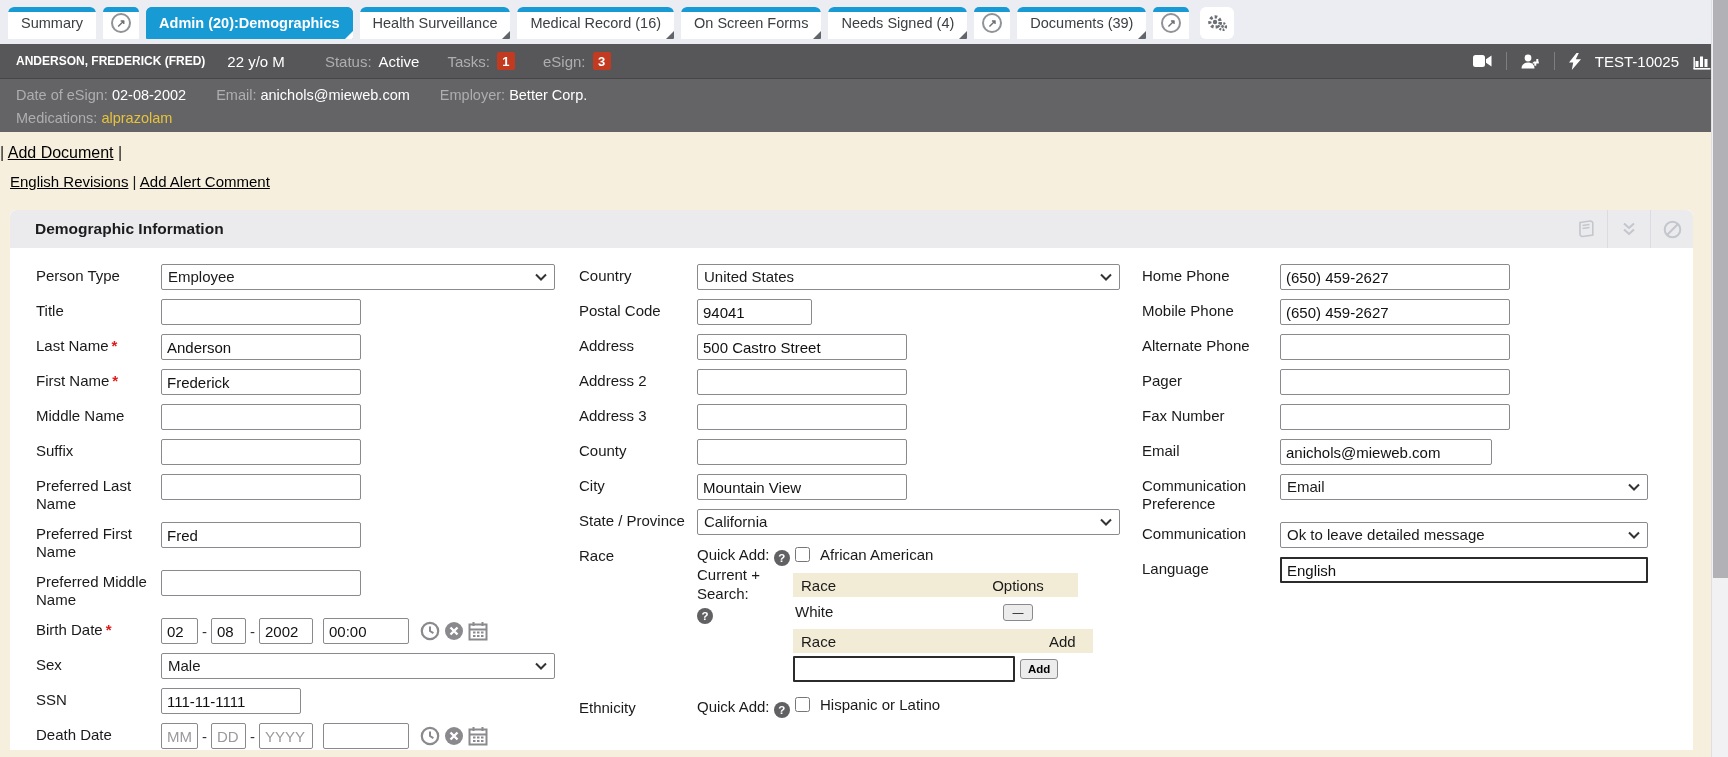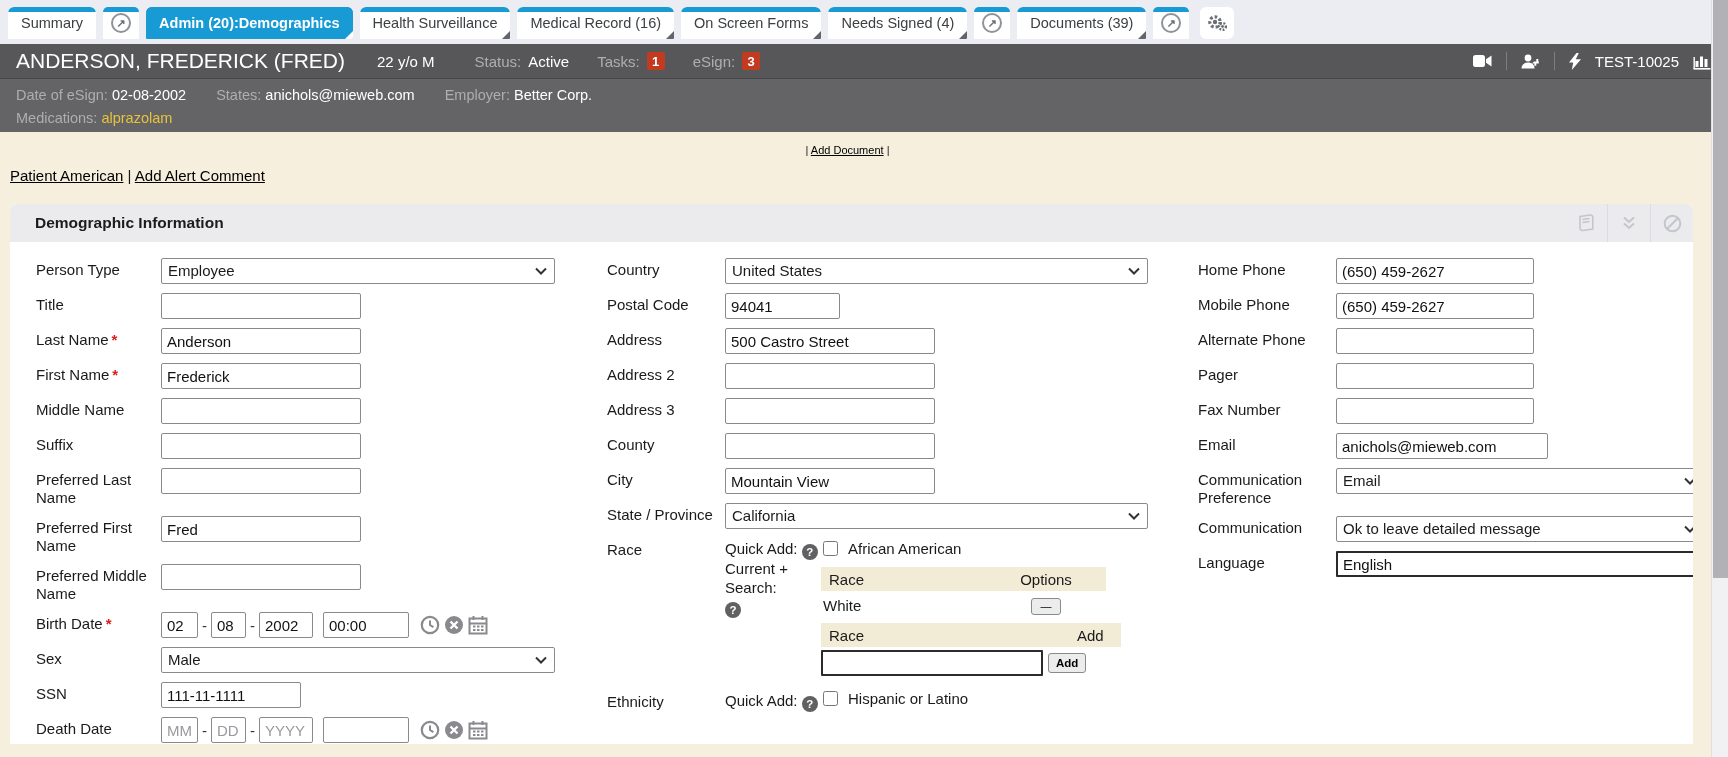--- a/index.html
+++ b/index.html
@@ -52,21 +52,21 @@
   .gearbtn {
     background:#fff; border-radius:6px; height:32px; width:34px; margin-left:4px;
     display:flex; align-items:center; justify-content:center; cursor:pointer;
   }
 
   
   .bar1 {
     height:34px; background:#57575a; display:flex; align-items:center;
     padding:0 16px; color:#fff;
   }
-  .bar1 .pname { font-weight:normal; font-size:21px; margin-right:32px; }
+  .bar1 .pname { font-weight:bold; font-size:12px; margin-right:22px; }
   .bar1 .agesex { font-size:15px; margin-right:40px; }
   .muted { color:#aeaeb1; }
   .bar1 .pair { margin-right:28px; font-size:15px; display:flex; align-items:center; gap:7px;}
   .badge {
     background:#c23a20; color:#fff; font-weight:bold; font-size:13px;
     width:18px; height:18px; display:flex; align-items:center; justify-content:center;
     border-radius:2px; cursor:pointer;
   }
   .bar1-right { margin-left:auto; display:flex; align-items:center; gap:14px; }
   .vdiv { width:1px; height:18px; background:#7e7e82; }
@@ -74,42 +74,42 @@
 
   .bar2 {
     height:54px; background:#646467; border-top:1px solid #47474a;
     padding:5px 16px 0 16px; color:#fff; font-size:14.5px; line-height:23px;
   }
   .bar2 .seg { margin-right:26px; }
   .meds { color:#e7c33c; }
 
   
   .content { height:625px; background:#f6efdd; padding-top:12px; position:relative; }
-  .linkrow-right { text-align:center; padding-right:33px; font-size:11px; }
+  .linkrow-right { text-align:left; padding-right:33px; font-size:16px; }
   .linkrow-left { padding-left:10px; margin-top:11px; font-size:15px; }
   a.lnk { color:#000; text-decoration:underline; cursor:pointer; }
 
   
   .panel {
     margin:20px 35px 0 10px; background:#fff; border-radius:6px 6px 0 0;
     height:540px; overflow:hidden;
   }
   .panel-head {
     height:38px; background:#ebebee; border-radius:6px 6px 0 0;
     display:flex; align-items:center; padding:0 0 0 25px;
   }
   .panel-title { font-weight:bold; font-size:15.5px; color:#1c1c1e; }
   .panel-tools { margin-left:auto; display:flex; align-items:stretch; height:38px; }
   .ptool {
     width:43px; display:flex; align-items:center; justify-content:center;
     border-left:1px solid #dcdce0; cursor:pointer;
   }
   .ptool:first-child { border-left:none; }
 
-  .panel-body { display:flex; padding-top:16px;gap:28px; }
+  .panel-body { display:flex; padding-top:16px; }
   .fcol1 { width:545px; padding-left:26px; }
   .fcol2 { width:565px; padding-left:24px; }
   .fcol3 { flex:1; padding-left:22px; }
 
   .row { display:flex; align-items:flex-start; margin-bottom:9px; }
   .lbl { flex:0 0 125px; padding-top:3px; line-height:1.2; }
   .fcol2 .lbl { flex:0 0 118px; }
   .fcol3 .lbl { flex:0 0 138px; }
   .req { color:#e01b1b; font-weight:bold; margin-left:3px; }
 
@@ -122,21 +122,21 @@
 
   .sel {
     position:relative; height:26px; border:1px solid #8a8a8e; border-radius:2px;
     background:#fff; font-size:15px; line-height:24px; padding:0 26px 0 6px;
     cursor:pointer; white-space:nowrap; overflow:hidden;
   }
   .sel svg { position:absolute; right:7px; top:8px; }
 
   .w-wide1 { width:438px; } .w-text1 { width:200px; } .w-ssn { width:140px; }
   .w-wide2 { width:440px; } .w-postal { width:115px; } .w-text2 { width:210px; }
-  .w-phone { width:198px; } .w-email { width:212px; } .w-wide3 { width:368px; }
+  .w-phone { width:230px; } .w-email { width:212px; } .w-wide3 { width:368px; }
 
   .dategrp { display:flex; align-items:center; gap:4px;border-radius:9px; }
   .d-mm { width:37px; } .d-dd { width:35px; } .d-yy { width:54px; }
   .d-time { width:86px; margin-left:6px; }
   .dsep { color:#333; }
   .dicons { display:flex; align-items:center; gap:4px; margin-left:7px; }
   .dicons span { display:flex; cursor:pointer; }
 
   
   .subcol {
@@ -269,38 +269,38 @@
       <rect x="11.5" y="6" width="3" height="8" fill="#fff"></rect>
       <rect x="0.5" y="15" width="17" height="1.6" fill="#fff"></rect>
       <rect x="0.5" y="4" width="1.4" height="12" fill="#fff"></rect>
     </svg>
   </div>
 </div>
 
 <div class="bar2">
   <div>
     <span class="seg"><span class="muted">Date of eSign:</span> <span>02-08-2002</span></span>
-    <span class="seg"><span class="muted">States:</span> <span>anichols@mieweb.com</span></span>
+    <span class="seg"><span class="muted">Email:</span> <span>anichols@mieweb.com</span></span>
     <span class="seg"><span class="muted">Employer:</span> <span>Better Corp.</span></span>
   </div>
   <div>
     <span class="muted">Medications:</span> <span class="meds">alprazolam</span>
   </div>
 </div>
 
 <div class="content">
 
   <div class="linkrow-right">
     <span>|</span>
     <a class="lnk">Add Document</a>
     <span>|</span>
   </div>
 
   <div class="linkrow-left">
-    <a class="lnk">Patient American</a>
+    <a class="lnk">English Revisions</a>
     <span>|</span>
     <a class="lnk">Add Alert Comment</a>
   </div>
 
   <div class="panel">
     <div class="panel-head">
       <span class="panel-title">Demographic Information</span>
       <div class="panel-tools">
         <div class="ptool">
           <svg width="19" height="18" viewBox="0 0 19 18">

